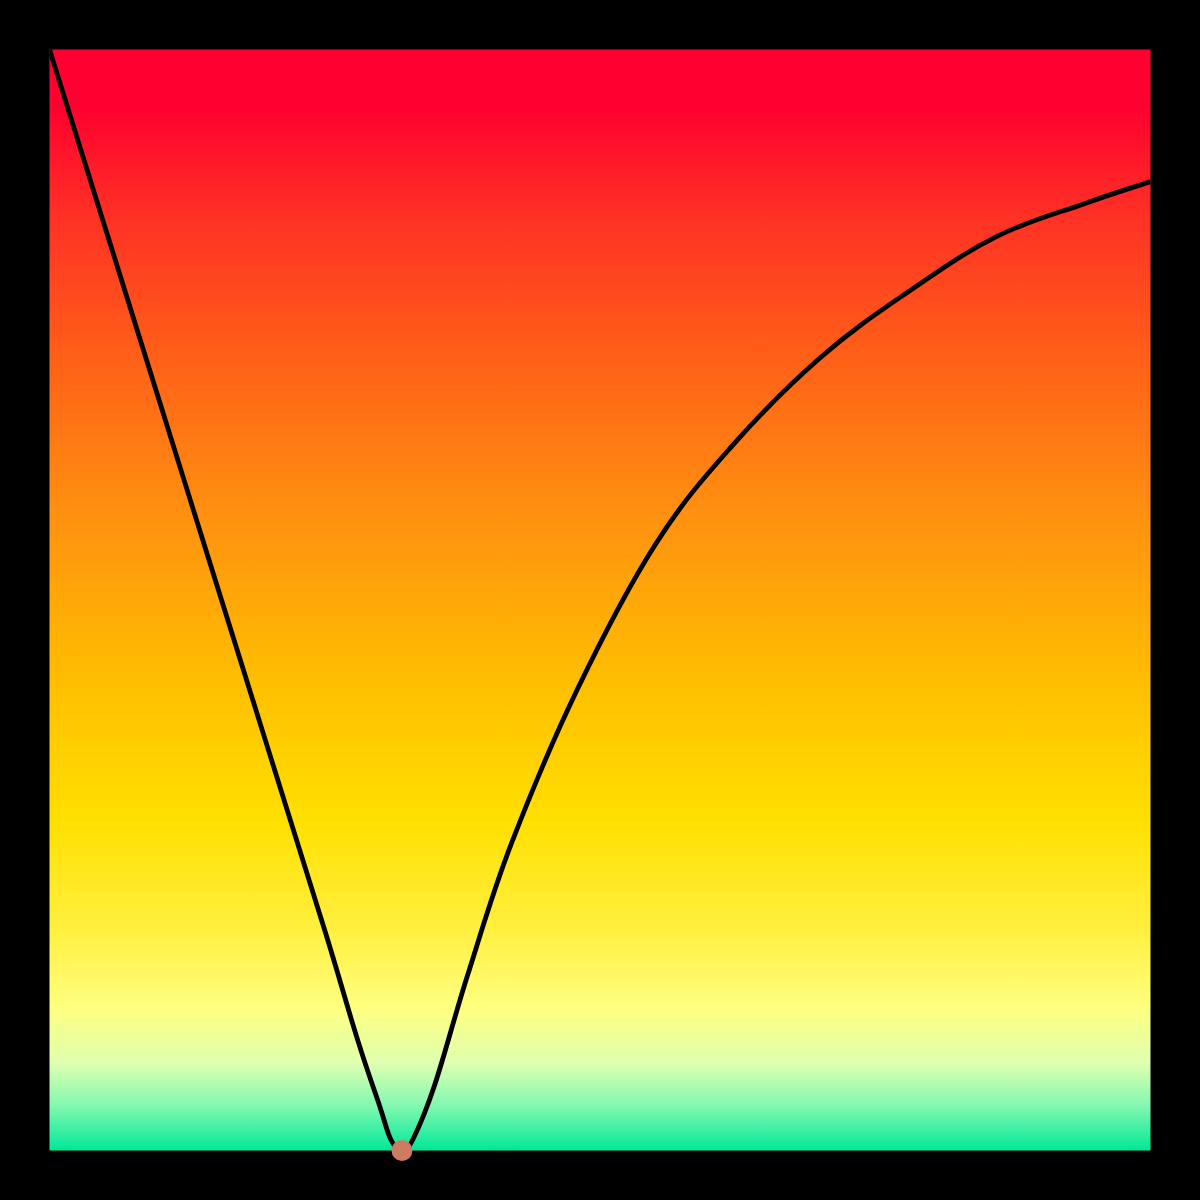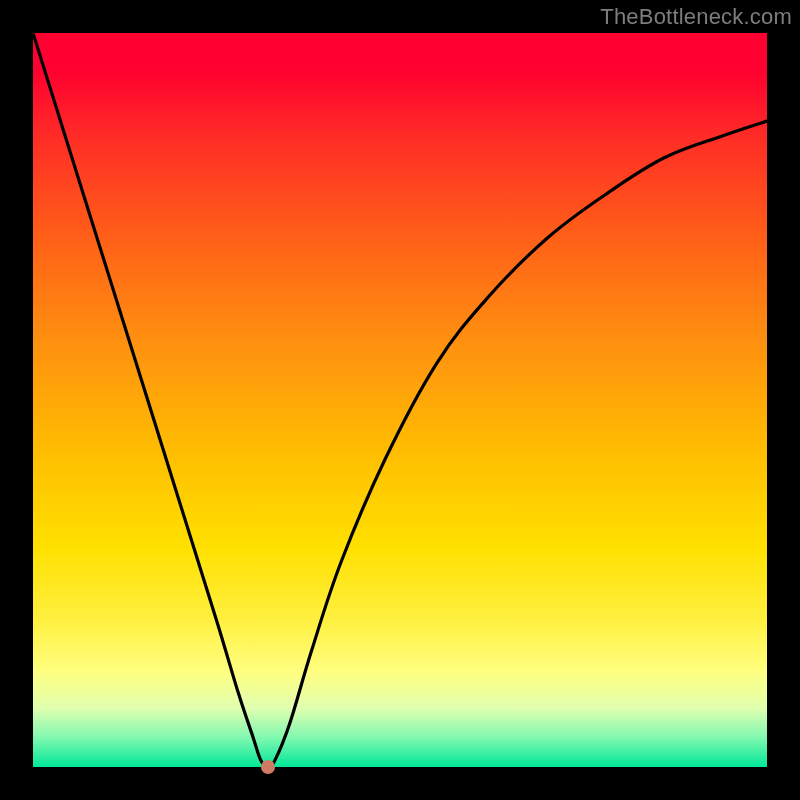--- a/index.html
+++ b/index.html
@@ -58,14 +58,13 @@
 </head>
 <body>
 
 <div class="stage">
   <div class="plot-area">
     <svg class="curve" viewBox="0 0 734 734" preserveAspectRatio="none">
       <path d="M 0.00 0.00 C 6.61 21.14, 23.49 75.16, 36.70 117.44 C 49.91 159.72, 60.19 192.60, 73.40 234.88 C 86.61 277.16, 96.89 310.04, 110.10 352.32 C 123.31 394.60, 133.59 427.48, 146.80 469.76 C 160.01 512.04, 172.93 552.85, 183.50 587.20 C 194.07 621.55, 198.91 639.46, 205.52 660.60 C 212.13 681.74, 216.24 692.75, 220.20 704.64 C 224.16 716.53, 224.90 721.38, 227.54 726.66 C 230.18 731.94, 232.24 734.00, 234.88 734.00 C 237.52 734.00, 238.26 734.59, 242.22 726.66 C 246.18 718.73, 250.29 709.78, 256.90 689.96 C 263.51 670.14, 269.67 645.63, 278.92 616.56 C 288.17 587.49, 295.07 562.83, 308.28 528.48 C 321.49 494.13, 335.14 461.39, 352.32 425.72 C 369.50 390.05, 385.20 359.37, 403.70 330.30 C 422.20 301.23, 435.26 286.70, 455.08 264.24 C 474.90 241.78, 492.66 224.02, 513.80 205.52 C 534.94 187.02, 551.38 176.01, 572.52 161.48 C 593.66 146.95, 610.10 135.35, 631.24 124.78 C 652.38 114.21, 671.46 109.37, 689.96 102.76 C 708.46 96.15, 726.07 90.72, 734.00 88.08" fill="none" stroke="#000" stroke-width="3.2" stroke-linecap="round" stroke-linejoin="round"></path>
     </svg>
     <div class="marker" style="left: 234.88px; top: 734px;"></div>
   </div>
-  <div class="watermark">TheBottleneck.com</div>
 </div>
 
 </body></html>

